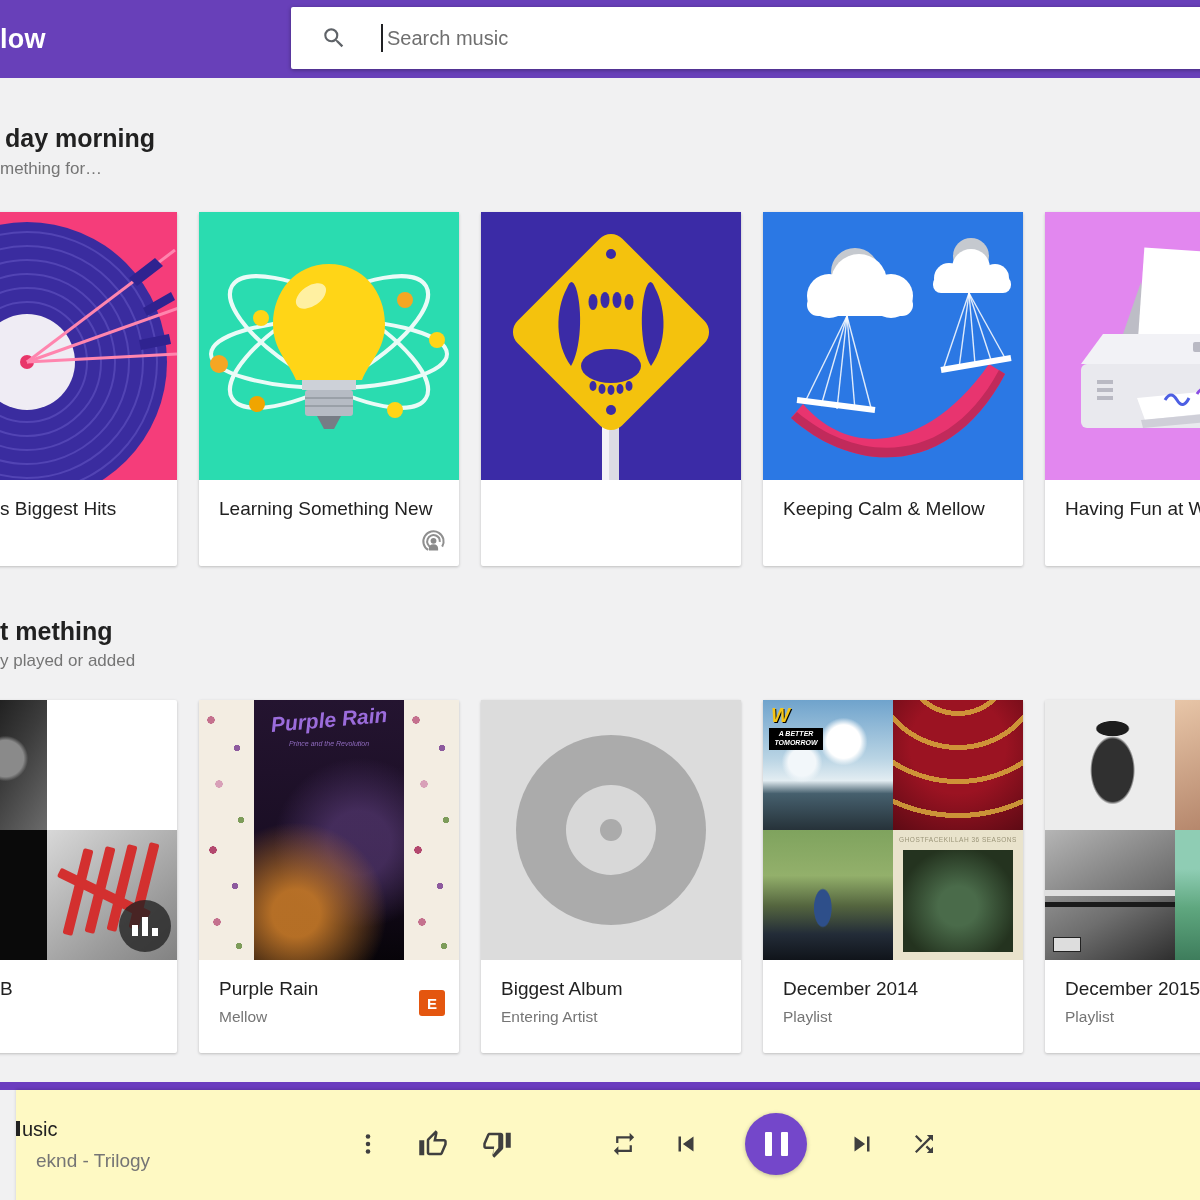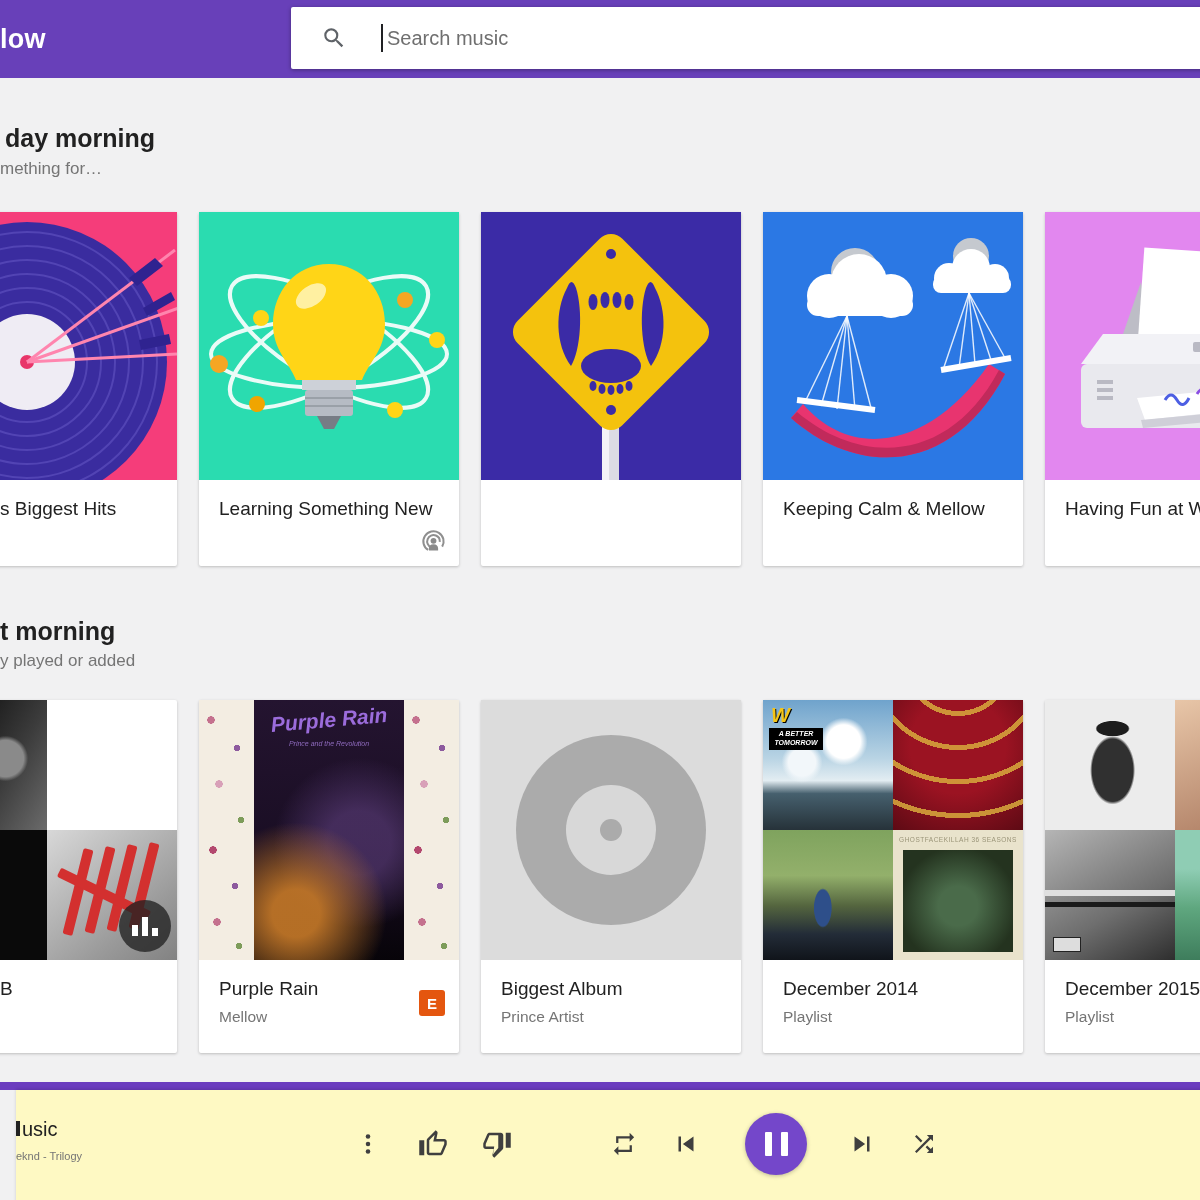--- a/index.html
+++ b/index.html
@@ -88,21 +88,21 @@
     border:1px solid #222;}
   .glitch-a{position:absolute;left:0;top:60px;width:130px;height:6px;background:#E0E0E0;}
   .glitch-b{position:absolute;left:0;top:72px;width:130px;height:5px;background:#1A1A1A;}
   
   .progress{position:absolute;left:0;top:1082px;width:1200px;height:8px;background:#6B3CBF;z-index:20;}
   .player{position:absolute;left:0;top:1090px;width:1200px;height:114px;background:#fef9c3;
     box-shadow:0 -1px 3px rgba(0,0,0,.15);z-index:20;margin-left:16px;}
   .player-track{position:absolute;left:0;top:28px;font-size:20px;color:#212121;}
   .player-track::before{content:"";display:inline-block;width:4px;height:15px;background:#212121;
     margin-right:2px;}
-  .player-artist{position:absolute;left:0;top:60px;font-size:11px;color:#757575;}
+  .player-artist{position:absolute;left:0;top:60px;font-size:19px;color:#757575;padding-left:20px;}
   .pbtn{position:absolute;top:54px;transform:translate(-50%,-50%);width:30px;height:30px;
     cursor:pointer;}
   .pbtn svg{display:block;width:100%;height:100%;}
   .play-pause{position:absolute;left:760px;top:54px;transform:translate(-50%,-50%);
     width:62px;height:62px;border-radius:50%;background:#7447CA;display:flex;gap:9px;
     align-items:center;justify-content:center;box-shadow:0 1px 4px rgba(0,0,0,.25);cursor:pointer;}
   .play-pause i{display:block;width:7px;height:24px;background:#fff;border-radius:1px;}
 </style>
 </head>
 <body>
@@ -273,21 +273,21 @@
         <path d="M240,196 q8,6 2,14" stroke="#8A4DE3"></path>
       </g>
       <polygon points="96,208 248,194 250,202 98,216" fill="#CFCFD8"></polygon>
     </svg>
     <div class="card-footer">
       <span class="card-title">Having Fun at W</span>
     </div>
   </div>
 </div>
 
-<div class="sec-title" style="left:0;top:617px;">t morning</div>
+<div class="sec-title" style="left:0;top:617px;">t mething</div>
 <div class="sec-sub" style="left:0;top:651px;">y played or added</div>
 
 <div class="row r2" style="top:700px;">
 
   <div class="card">
     <div class="collage">
       <div class="q tl" style="background:
         radial-gradient(circle at 68% 45%, #8A8A8A 0 16%, transparent 20%),
         linear-gradient(120deg,#161616 30%,#3C3C3C 65%,#6B6B6B 100%);"></div>
       <div class="q bl" style="background:#0A0A0A;">
@@ -331,21 +331,21 @@
   </div>
 
   <div class="card">
     <div class="disc-art">
       <div class="disc-outer"></div>
       <div class="disc-inner"></div>
       <div class="disc-dot"></div>
     </div>
     <div class="card-footer">
       <div class="card-title">Biggest Album</div>
-      <div class="card-sub">Prince Artist</div>
+      <div class="card-sub">Entering Artist</div>
     </div>
   </div>
 
   <div class="card">
     <div class="collage">
       <div class="q tl" style="background:
         radial-gradient(circle at 62% 32%, #FFFFFF 0 14%, rgba(255,255,255,0) 20%),
         radial-gradient(circle at 30% 48%, #F2F7FA 0 12%, rgba(255,255,255,0) 18%),
         linear-gradient(180deg,#6FA3CC 0,#B9D4E4 45%,#E3EDF2 62%,#46606E 72%,#263239 100%);">
         <span class="wu-logo">W</span>

